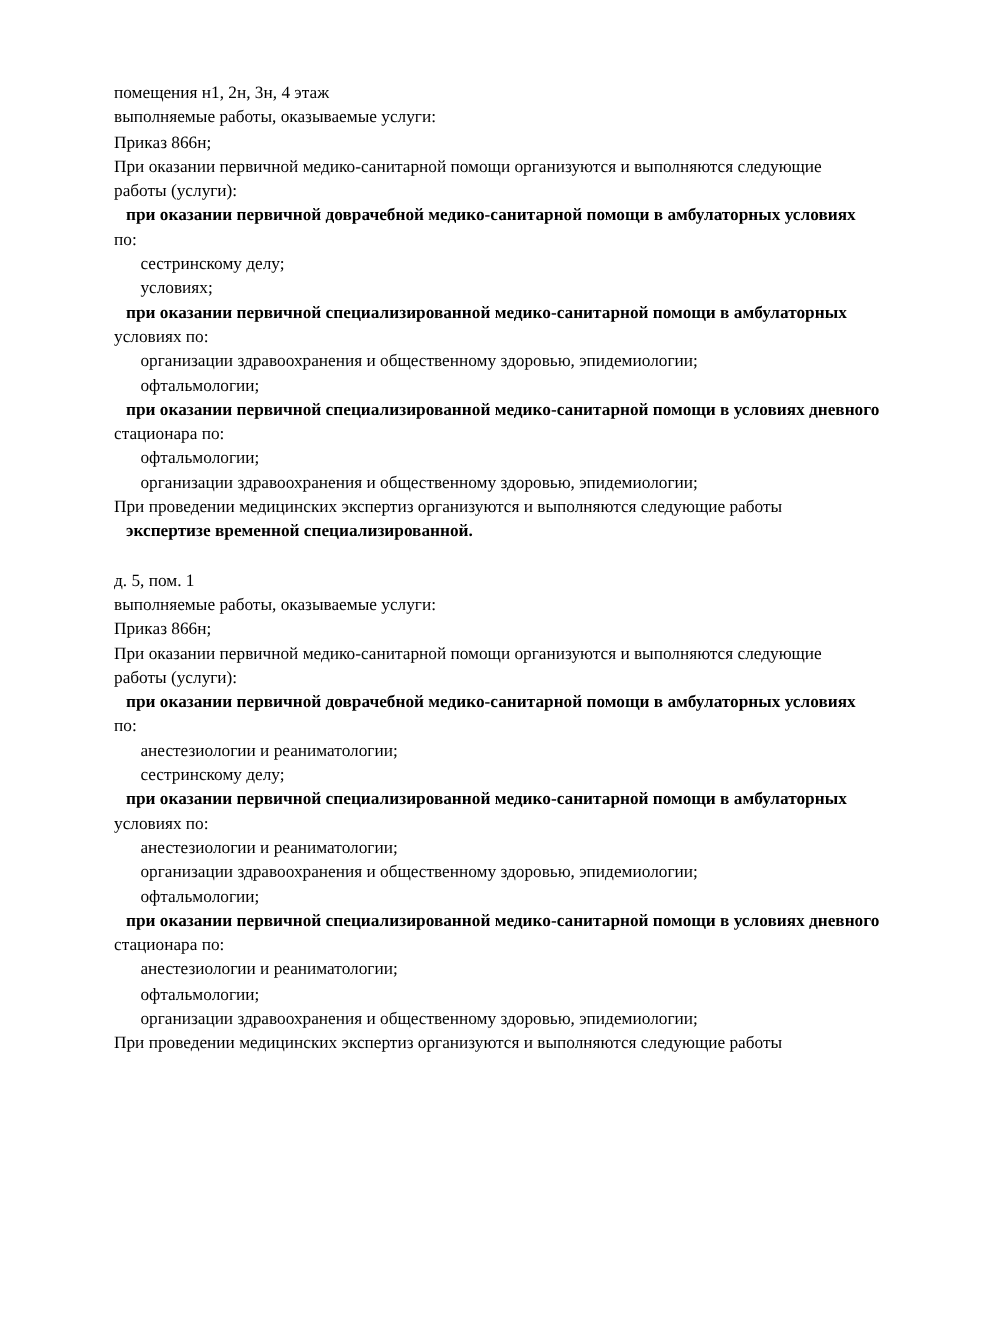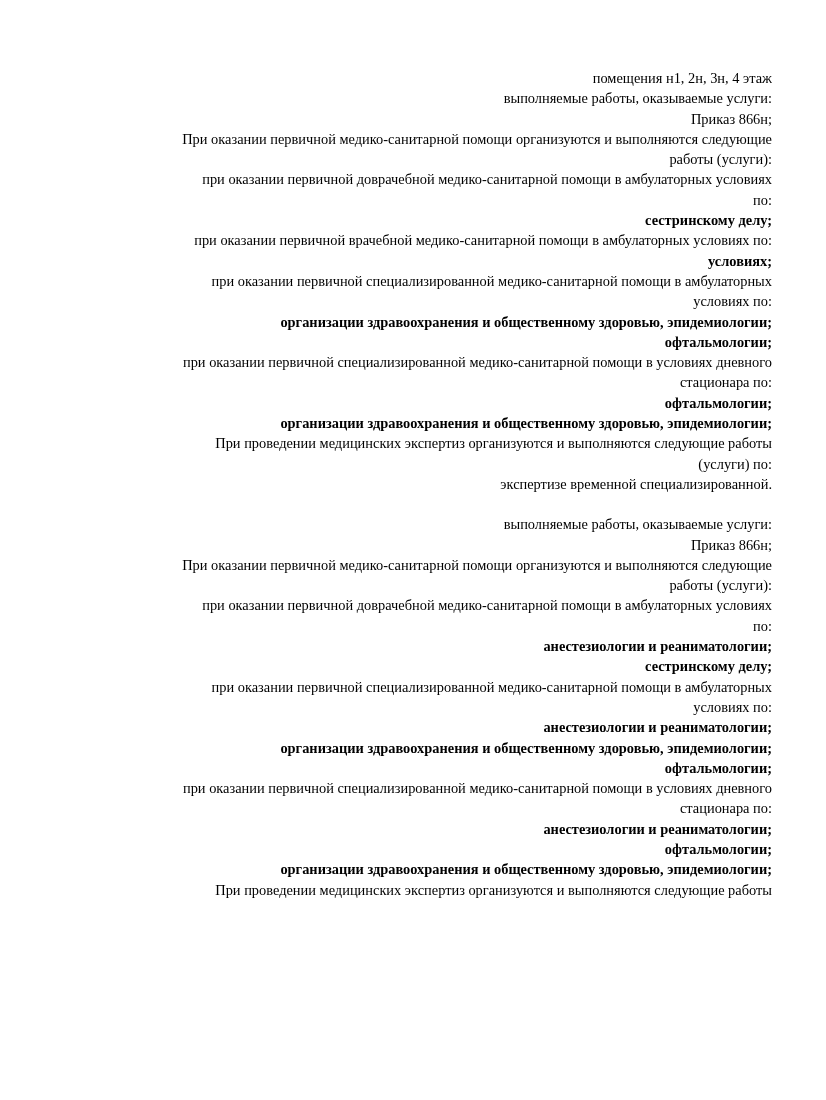--- a/index.html
+++ b/index.html
@@ -17,59 +17,57 @@
     font-family: "Liberation Serif", "DejaVu Serif", serif;
     color: #000000;
   }
   .doc-body {
     font-size: 14.4px;
     line-height: 20.3px;
   }
   .line {
     white-space: pre-wrap;
     margin: 0;
-    text-align: right;
   }
   .ind-0 { padding-left: 0; }
-  .ind-1 { padding-left: 10px; }
-  .ind-2 { padding-left: 22px; font-weight: bold; }
+  .ind-1 { padding-left: 10px; font-weight: bold; }
+  .ind-2 { padding-left: 22px; }
   .spacer {
     height: 20px;
   }
 </style>
 </head>
 <body>
 
 <div class="page">
   <div class="doc-body" id="doc-body">
       <div class="block">
         <p class="line ind-0">помещения н1, 2н, 3н, 4 этаж</p>
         <p class="line ind-0">выполняемые работы, оказываемые услуги:</p>
         <p class="line ind-0">Приказ 866н;</p>
         <p class="line ind-0">При оказании первичной медико-санитарной помощи организуются и выполняются следующие</p>
         <p class="line ind-0">работы (услуги):</p>
         <p class="line ind-1">при оказании первичной доврачебной медико-санитарной помощи в амбулаторных условиях</p>
         <p class="line ind-0">по:</p>
         <p class="line ind-2">сестринскому делу;</p>
-        <p class="line ind-1">при оказании первичной врачебной медико-санитарной помощи в амбулаторных условиях по:</p>
         <p class="line ind-2">условиях;</p>
         <p class="line ind-1">при оказании первичной специализированной медико-санитарной помощи в амбулаторных</p>
         <p class="line ind-0">условиях по:</p>
         <p class="line ind-2">организации здравоохранения и общественному здоровью, эпидемиологии;</p>
         <p class="line ind-2">офтальмологии;</p>
         <p class="line ind-1">при оказании первичной специализированной медико-санитарной помощи в условиях дневного</p>
         <p class="line ind-0">стационара по:</p>
         <p class="line ind-2">офтальмологии;</p>
         <p class="line ind-2">организации здравоохранения и общественному здоровью, эпидемиологии;</p>
         <p class="line ind-0">При проведении медицинских экспертиз организуются и выполняются следующие работы</p>
-        <p class="line ind-0">(услуги) по:</p>
         <p class="line ind-1">экспертизе временной специализированной.</p>
       </div>
       <div class="spacer"></div>
       <div class="block">
+        <p class="line ind-0">д. 5, пом. 1</p>
         <p class="line ind-0">выполняемые работы, оказываемые услуги:</p>
         <p class="line ind-0">Приказ 866н;</p>
         <p class="line ind-0">При оказании первичной медико-санитарной помощи организуются и выполняются следующие</p>
         <p class="line ind-0">работы (услуги):</p>
         <p class="line ind-1">при оказании первичной доврачебной медико-санитарной помощи в амбулаторных условиях</p>
         <p class="line ind-0">по:</p>
         <p class="line ind-2">анестезиологии и реаниматологии;</p>
         <p class="line ind-2">сестринскому делу;</p>
         <p class="line ind-1">при оказании первичной специализированной медико-санитарной помощи в амбулаторных</p>
         <p class="line ind-0">условиях по:</p>

